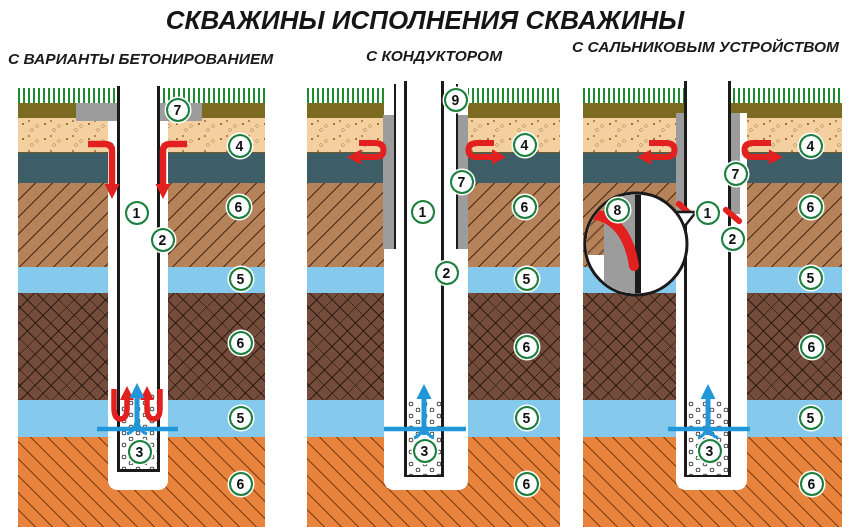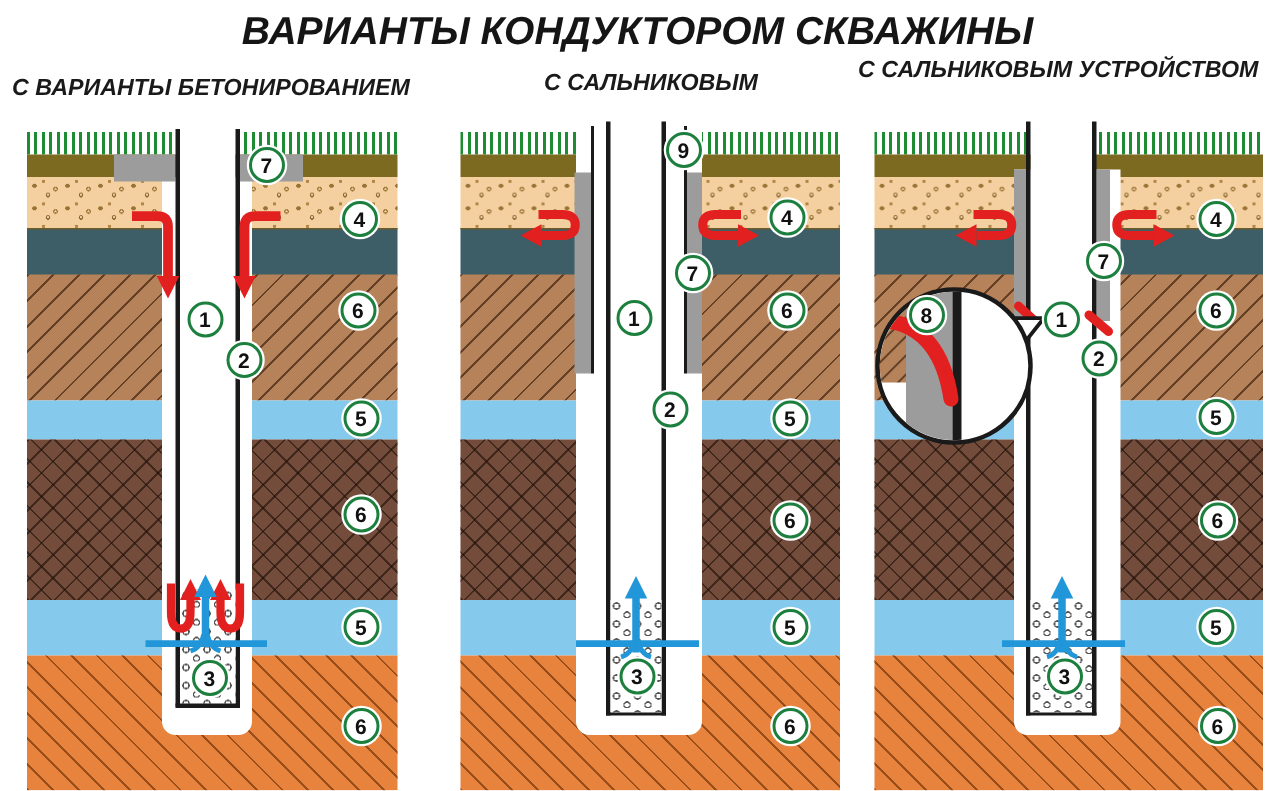--- a/index.html
+++ b/index.html
@@ -73,23 +73,23 @@
     box-shadow:0 0 0 1.5px #fff;
     color:#111;font-size:14px;font-weight:bold;
     display:flex;align-items:center;justify-content:center;z-index:6;
   }
 </style>
 </head>
 <body>
 
 <div class="stage">
 
-  <div class="main-title">ВАРИАНТЫ КОНДУКТОРОМ СКВАЖИНЫ</div>
+  <div class="main-title">СКВАЖИНЫ ИСПОЛНЕНИЯ СКВАЖИНЫ</div>
   <div class="subtitle" style="left:8px;top:50px;width:264px">С ВАРИАНТЫ БЕТОНИРОВАНИЕМ</div>
-  <div class="subtitle" style="left:339px;top:47px;width:190px">С САЛЬНИКОВЫМ</div>
+  <div class="subtitle" style="left:339px;top:47px;width:190px">С КОНДУКТОРОМ</div>
   <div class="subtitle" style="left:563px;top:38px;width:285px">С САЛЬНИКОВЫМ УСТРОЙСТВОМ</div>
 
   <div class="panel" style="left:18px;width:247px">
     <div class="layer grass"></div>
     <div class="layer olive"></div>
     <div class="layer sandl"></div>
     <div class="layer teall"></div>
     <div class="layer brownl"></div>
     <div class="layer blue1"></div>
     <div class="layer crossl"></div>

